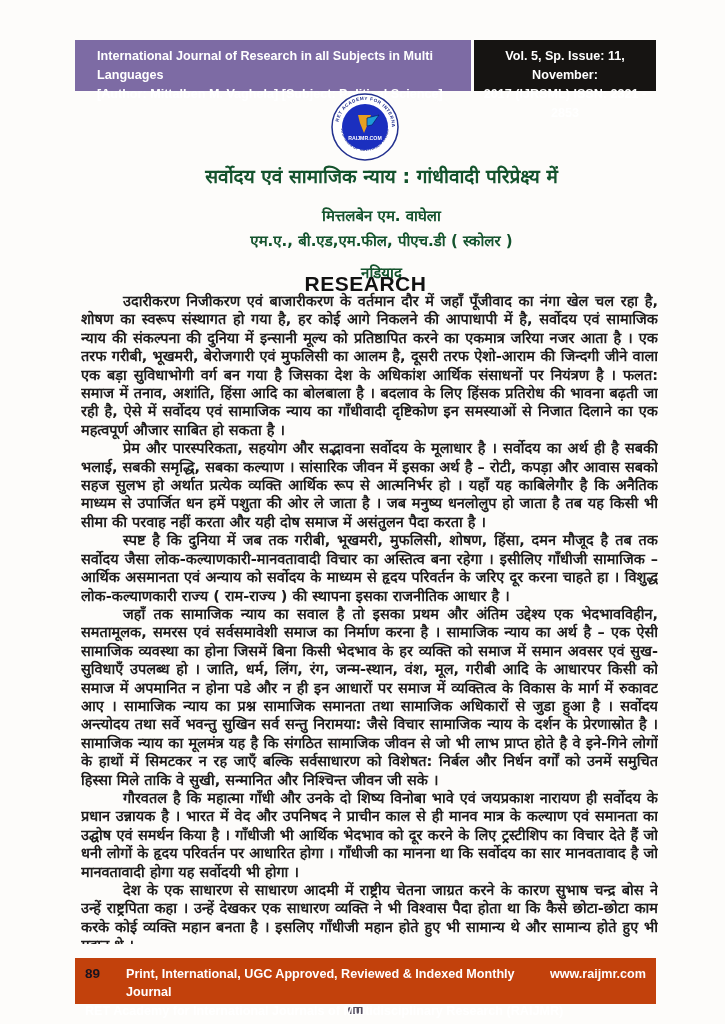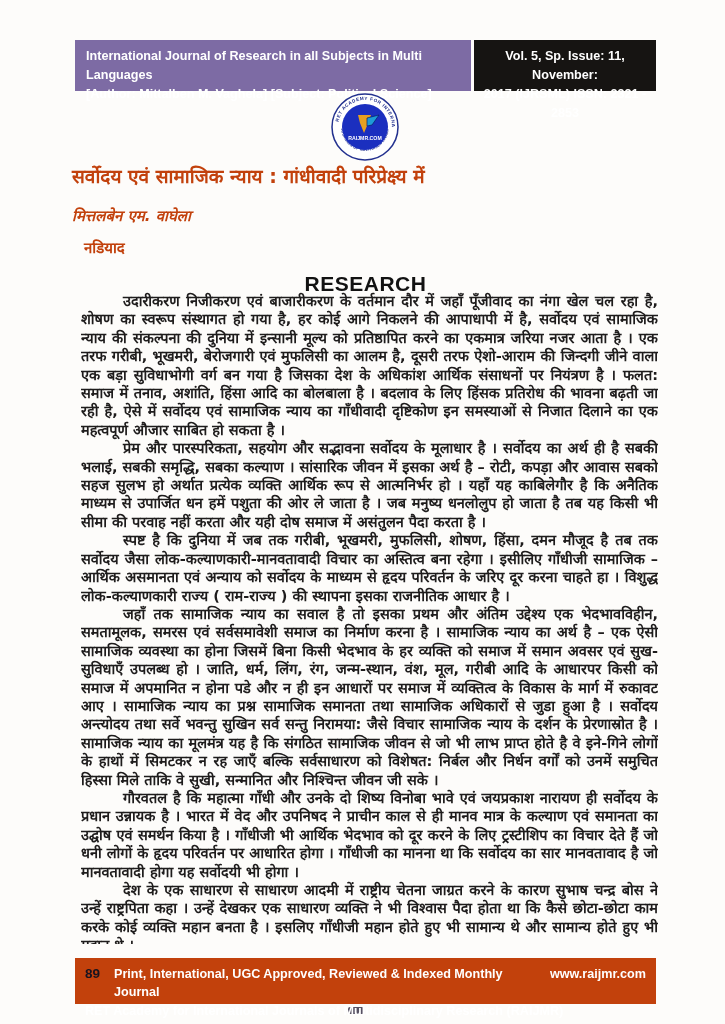--- a/index.html
+++ b/index.html
@@ -17,50 +17,49 @@
   }
   
   .band-header{
     position:absolute;top:40px;left:75px;width:581px;height:51px;
     display:flex;gap:3px;
   }
   .band-left{
     flex:1;
     background:#7d6ba4;
     color:#ffffff;
-    padding:7px 11px 0 11px;
+    padding:7px 11px 0 22px;
     font-weight:700;font-size:12.6px;line-height:1.5;
     box-sizing:border-box;
   }
   .band-right{
     width:182px;
     background:#161412;
     color:#ffffff;
     text-align:center;
     padding:7px 4px 0 4px;
     font-weight:700;font-size:12.6px;line-height:1.5;
     box-sizing:border-box;
   }
   
   .logo-wrap{
     position:absolute;top:93px;left:331px;width:68px;height:68px;
   }
   
   .title-block{
-    position:absolute;top:163px;left:72px;width:581px;
-    color:#c2410c;
+    position:absolute;top:163px;left:91px;width:581px;
+    text-align:center;color:#14532d;
   }
   .article-title{
     font-size:19px;font-weight:700;margin:0 0 16px 0;
     font-family:"DejaVu Sans",sans-serif;
   }
   .article-author{
     font-size:15px;font-weight:700;margin:0 0 5px 0;
     font-family:"DejaVu Sans",sans-serif;
-    font-style:italic;
   }
   .article-credentials{
     font-size:15px;font-weight:600;margin:0 0 5px 0;
     font-family:"DejaVu Sans",sans-serif;
   }
   .article-location{
     font-size:15px;font-weight:600;margin:12px;
     font-family:"DejaVu Sans",sans-serif;
   }
   .abstract-heading{
@@ -84,21 +83,21 @@
   .band-footer{
     position:absolute;top:958px;left:75px;width:581px;height:46px;
     background:#c2410c;color:#ffffff;
     box-sizing:border-box;
     padding:6px 10px 0 10px;
     font-weight:700;font-size:12.6px;line-height:1.45;
     z-index:5;
   }
   .footer-row1{display:flex;align-items:baseline;}
   .footer-pageno{color:#17131f;font-size:13.5px;margin-right:14px;}
-  .footer-label{flex:1;}
+  .footer-label{flex:1;margin-left:12px;}
   .footer-site{}
   .footer-row2{}
   .scan-mark{
     position:absolute;top:1007px;left:348px;width:16px;height:7px;
     background:#3a3348;border-radius:2px;opacity:.85;
   }
 </style>
 </head>
 <body>
 
@@ -132,20 +131,21 @@
 
       <polygon points="27,22 40,22 38,28 33,40 29,30" fill="#e8a020"></polygon>
       <polygon points="36,25 48,22 41,32 36,33" fill="#1e9bd7" stroke="#0b1a66" stroke-width="0.7"></polygon>
       <text x="34" y="47" text-anchor="middle" font-size="5.2" font-weight="700" fill="#ffffff" font-family="Liberation Sans, sans-serif">RAIJMR.COM</text>
     </svg>
   </div>
 
   <div class="title-block">
     <h1 class="article-title">सर्वोदय एवं सामाजिक न्याय : गांधीवादी परिप्रेक्ष्य में</h1>
     <div class="article-author">मित्तलबेन एम. वाघेला</div>
+    <div class="article-credentials">एम.ए., बी.एड,एम.फील, पीएच.डी ( स्कोलर )</div>
     <div class="article-location">नडियाद</div>
   </div>
 
   <div class="abstract-heading">RESEARCH</div>
 
   <div class="content">
     <p>उदारीकरण निजीकरण एवं बाजारीकरण के वर्तमान दौर में जहाँ पूँजीवाद का नंगा खेल चल रहा है, शोषण का स्वरूप संस्थागत हो गया है, हर कोई आगे निकलने की आपाधापी में है, सर्वोदय एवं सामाजिक न्याय की संकल्पना की दुनिया में इन्सानी मूल्य को प्रतिष्ठापित करने का एकमात्र जरिया नजर आता है । एक तरफ गरीबी, भूखमरी, बेरोजगारी एवं मुफलिसी का आलम है, दूसरी तरफ ऐशो-आराम की जिन्दगी जीने वाला एक बड़ा सुविधाभोगी वर्ग बन गया है जिसका देश के अधिकांश आर्थिक संसाधनों पर नियंत्रण है । फलत: समाज में तनाव, अशांति, हिंसा आदि का बोलबाला है । बदलाव के लिए हिंसक प्रतिरोध की भावना बढ़ती जा रही है, ऐसे में सर्वोदय एवं सामाजिक न्याय का गाँधीवादी दृष्टिकोण इन समस्याओं से निजात दिलाने का एक महत्वपूर्ण औजार साबित हो सकता है ।</p>
     <p>प्रेम और पारस्परिकता, सहयोग और सद्भावना सर्वोदय के मूलाधार है । सर्वोदय का अर्थ ही है सबकी भलाई, सबकी समृद्धि, सबका कल्याण । सांसारिक जीवन में इसका अर्थ है – रोटी, कपड़ा और आवास सबको सहज सुलभ हो अर्थात प्रत्येक व्यक्ति आर्थिक रूप से आत्मनिर्भर हो । यहाँ यह काबिलेगौर है कि अनैतिक माध्यम से उपार्जित धन हमें पशुता की ओर ले जाता है । जब मनुष्य धनलोलुप हो जाता है तब यह किसी भी सीमा की परवाह नहीं करता और यही दोष समाज में असंतुलन पैदा करता है ।</p>
     <p>स्पष्ट है कि दुनिया में जब तक गरीबी, भूखमरी, मुफलिसी, शोषण, हिंसा, दमन मौजूद है तब तक सर्वोदय जैसा लोक-कल्याणकारी-मानवतावादी विचार का अस्तित्व बना रहेगा । इसीलिए गाँधीजी सामाजिक – आर्थिक असमानता एवं अन्याय को सर्वोदय के माध्यम से हृदय परिवर्तन के जरिए दूर करना चाहते हा । विशुद्ध लोक-कल्याणकारी राज्य ( राम-राज्य ) की स्थापना इसका राजनीतिक आधार है ।</p>
     <p>जहाँ तक सामाजिक न्याय का सवाल है तो इसका प्रथम और अंतिम उद्देश्य एक भेदभावविहीन, समतामूलक, समरस एवं सर्वसमावेशी समाज का निर्माण करना है । सामाजिक न्याय का अर्थ है – एक ऐसी सामाजिक व्यवस्था का होना जिसमें बिना किसी भेदभाव के हर व्यक्ति को समाज में समान अवसर एवं सुख-सुविधाएँ उपलब्ध हो । जाति, धर्म, लिंग, रंग, जन्म-स्थान, वंश, मूल, गरीबी आदि के आधारपर किसी को समाज में अपमानित न होना पडे और न ही इन आधारों पर समाज में व्यक्तित्व के विकास के मार्ग में रुकावट आए । सामाजिक न्याय का प्रश्न सामाजिक समानता तथा सामाजिक अधिकारों से जुडा हुआ है । सर्वोदय अन्त्योदय तथा सर्वे भवन्तु सुखिन सर्व सन्तु निरामया: जैसे विचार सामाजिक न्याय के दर्शन के प्रेरणास्रोत है । सामाजिक न्याय का मूलमंत्र यह है कि संगठित सामाजिक जीवन से जो भी लाभ प्राप्त होते है वे इने-गिने लोगों के हाथों में सिमटकर न रह जाएँ बल्कि सर्वसाधारण को विशेषत: निर्बल और निर्धन वर्गों को उनमें समुचित हिस्सा मिले ताकि वे सुखी, सन्मानित और निश्चिन्त जीवन जी सके ।</p>

